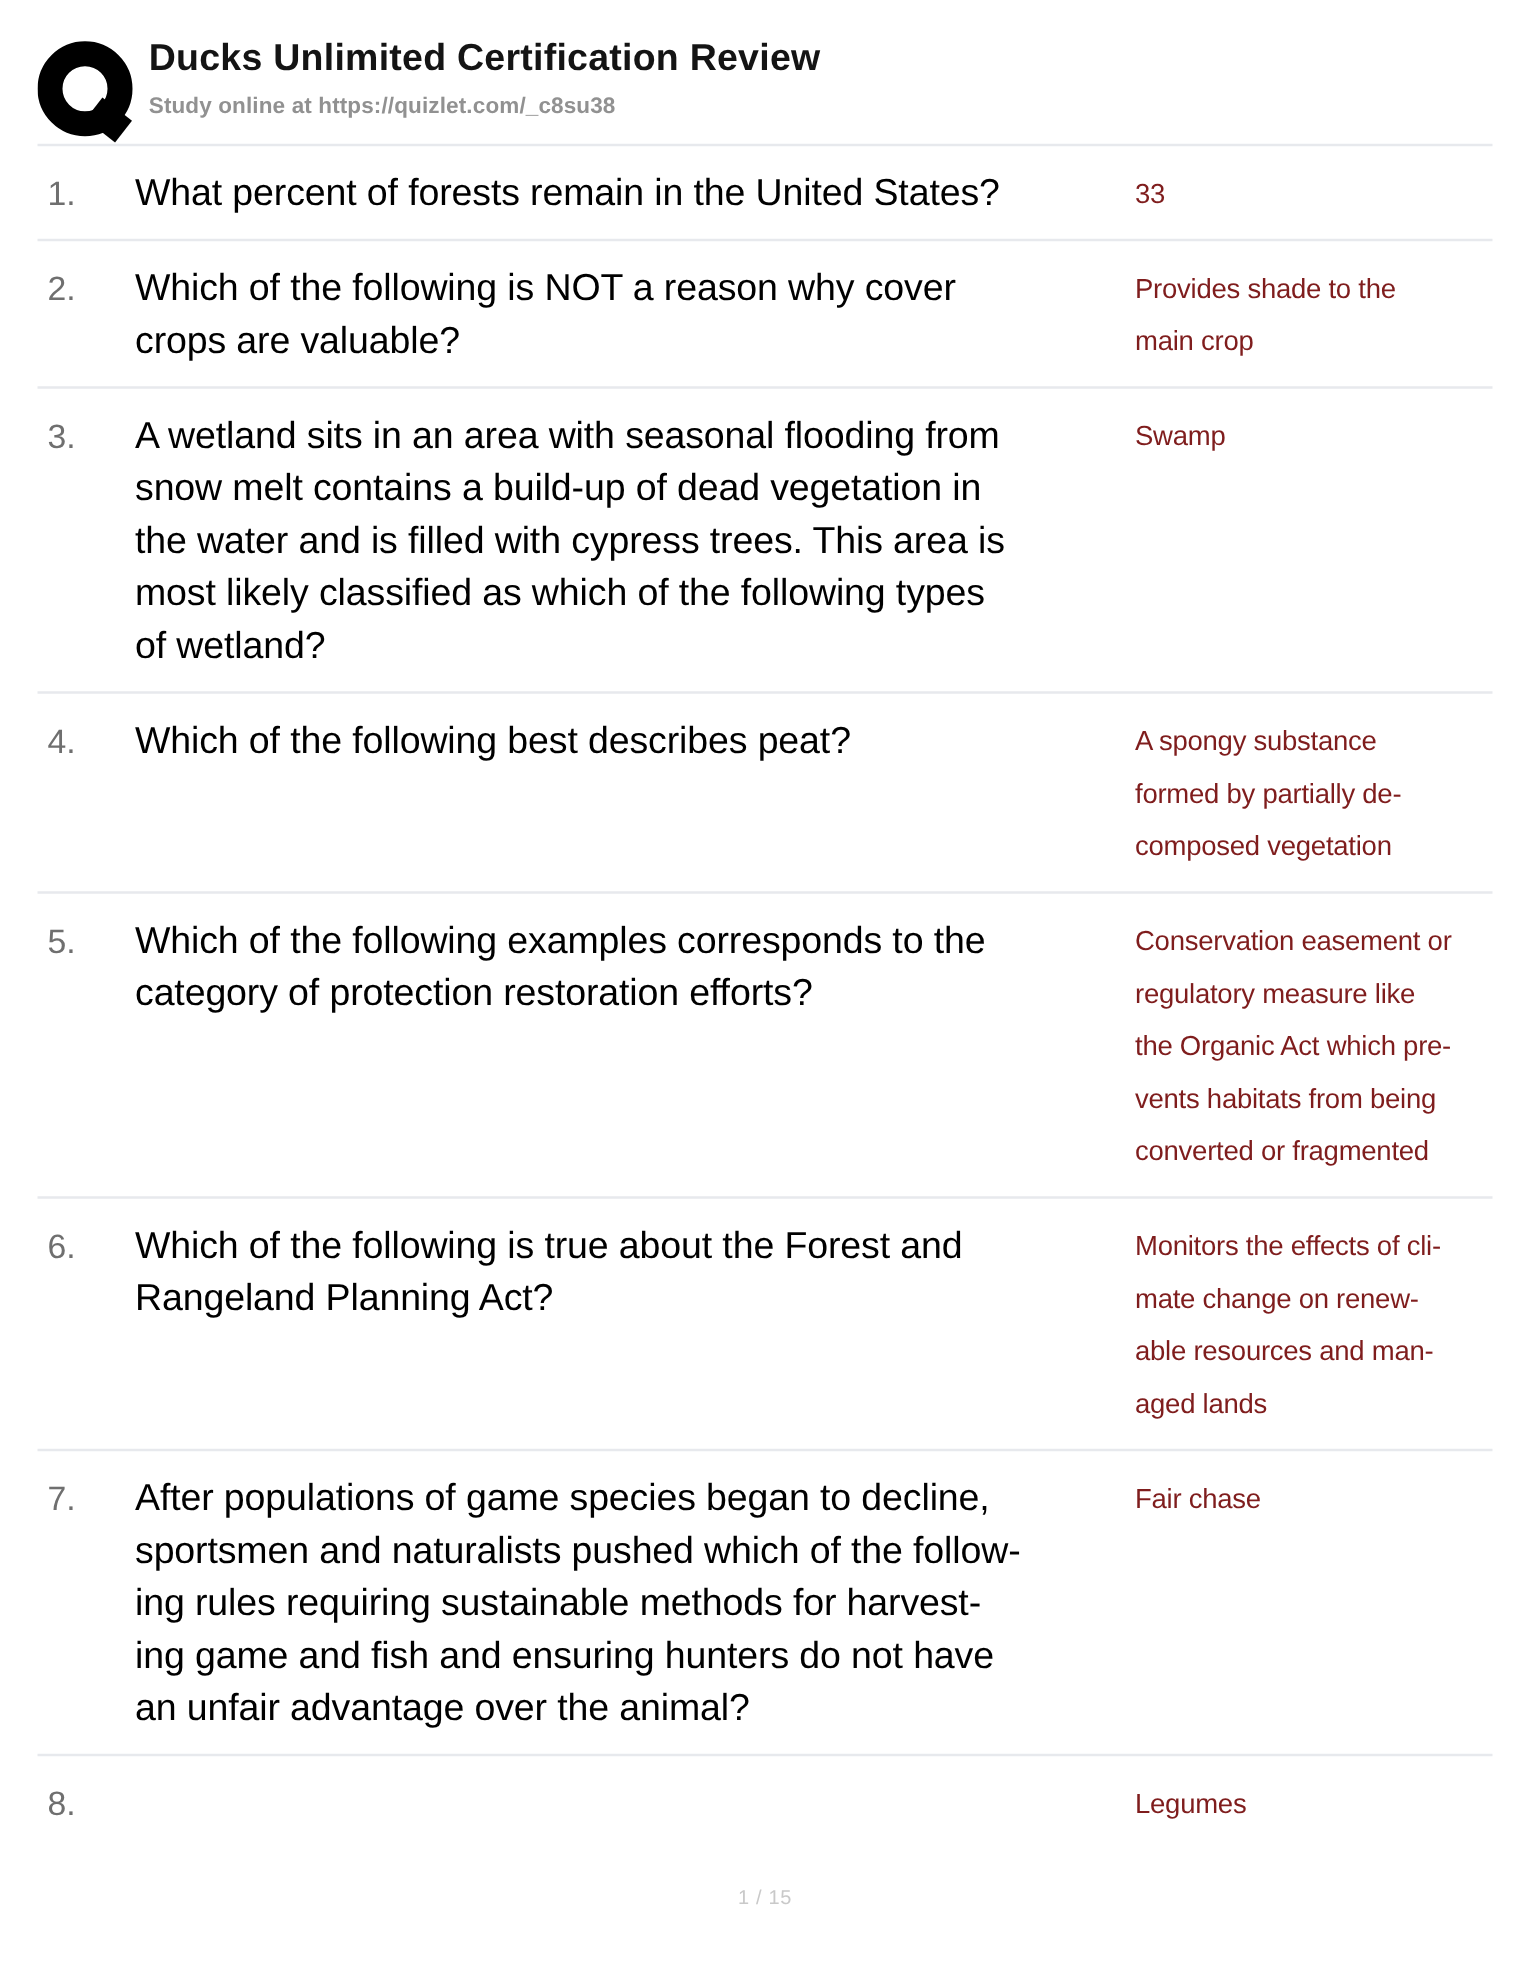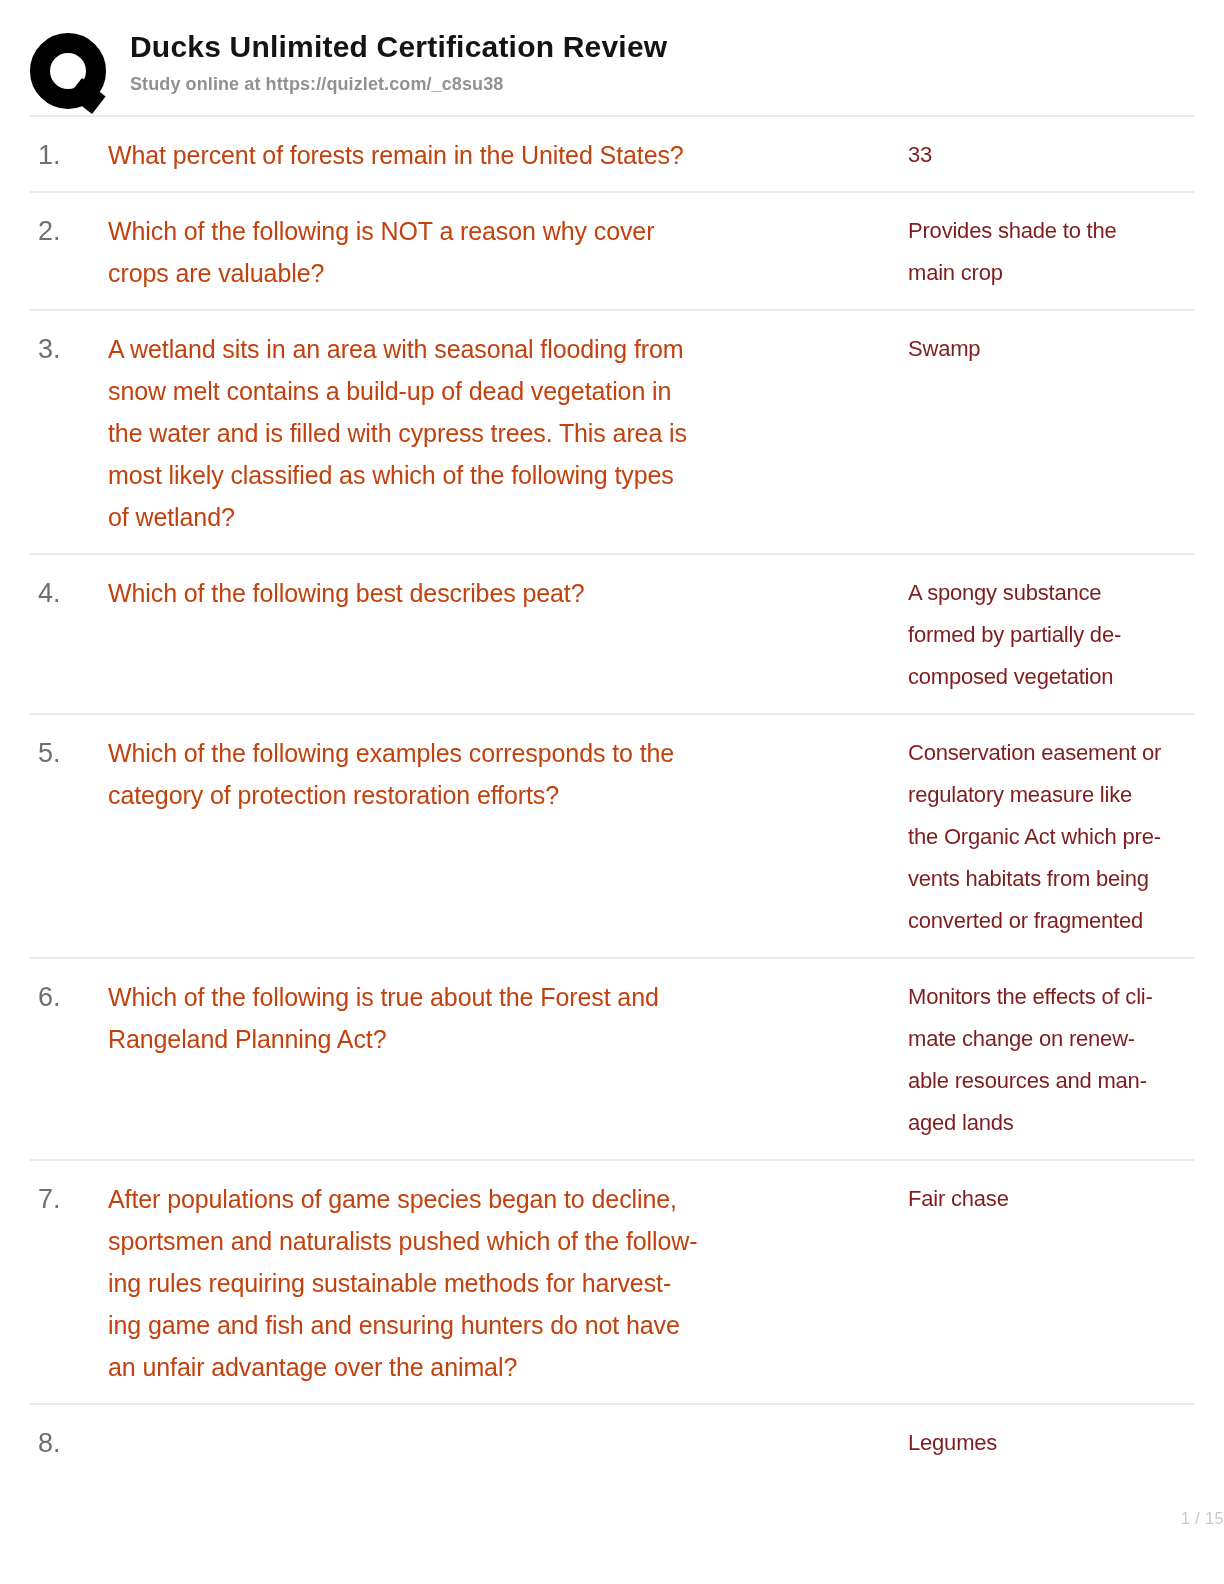--- a/index.html
+++ b/index.html
@@ -17,21 +17,21 @@
   
   .header {
     display: flex;
     align-items: flex-start;
     padding-top: 28px;
     padding-bottom: 0;
     height: 117px;
     border-bottom: 2px solid #e7e9ed;
   }
   .logo { width: 78px; height: 88px; flex: 0 0 78px; margin-top: 2px; }
-  .titles { margin-left: 22px; display: flex; flex-direction: column; }
+  .titles { margin-left: 11px; display: flex; flex-direction: column; }
   .title {
     font-size: 30px;
     font-weight: 600;
     color: #141414;
     letter-spacing: 0.2px;
     line-height: 38px;
   }
   .subtitle {
     margin-top: 8px;
     font-size: 18px;
@@ -48,42 +48,42 @@
     border-bottom: 2px solid #e7e9ed;
   }
   .row.last { border-bottom: none; }
   .num {
     font-size: 27px;
     color: #6f6f6f;
     line-height: 42px;
     padding-left: 8px;
   }
   .question {
-    font-size: 25px;
-    color: #c2410c;
+    font-size: 30px;
+    color: #000000;
     font-weight: 500;
     line-height: 42px;
     letter-spacing: -0.1px;
     white-space: pre-line;
   }
   .answer {
     font-size: 22px;
     color: #7f1d1d;
     line-height: 42px;
     letter-spacing: -0.2px;
     white-space: pre-line;
   }
 
   
   .footer {
     position: absolute;
     top: 1510px;
     left: 0;
     width: 100%;
-    text-align: right;
+    text-align: center;
     font-size: 16px;
     color: #c9c9c9;
     letter-spacing: 0.5px;
   }
 </style>
 </head>
 <body>
 
 <div class="page">
   <div class="content">

